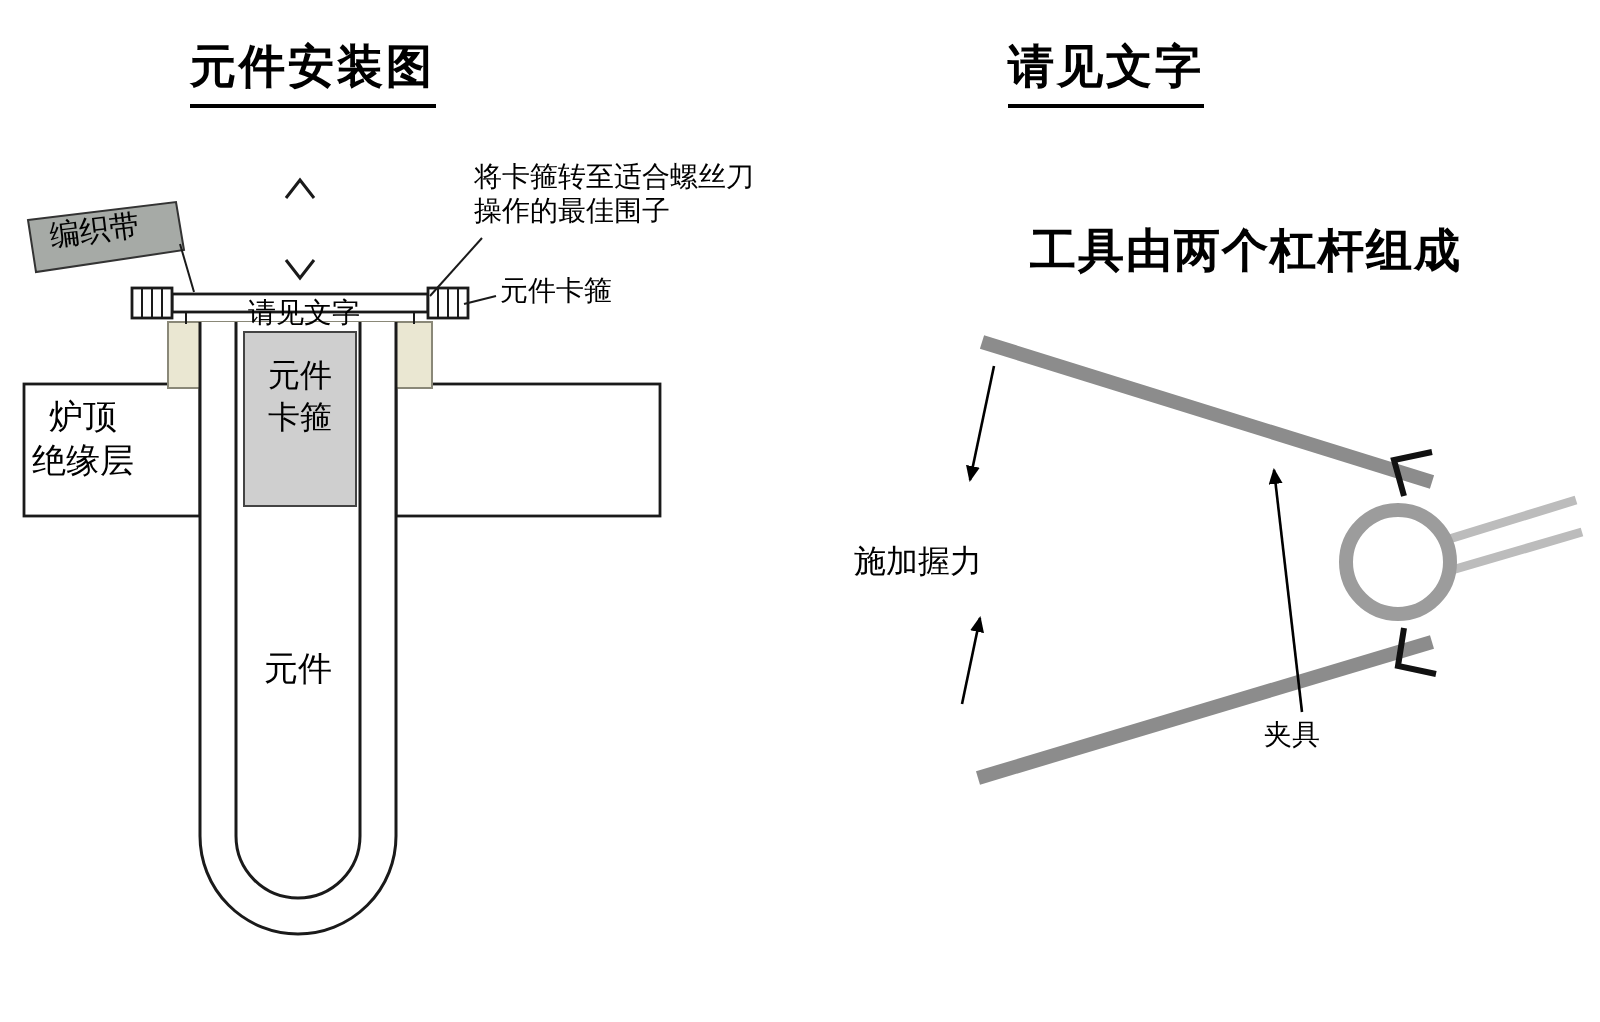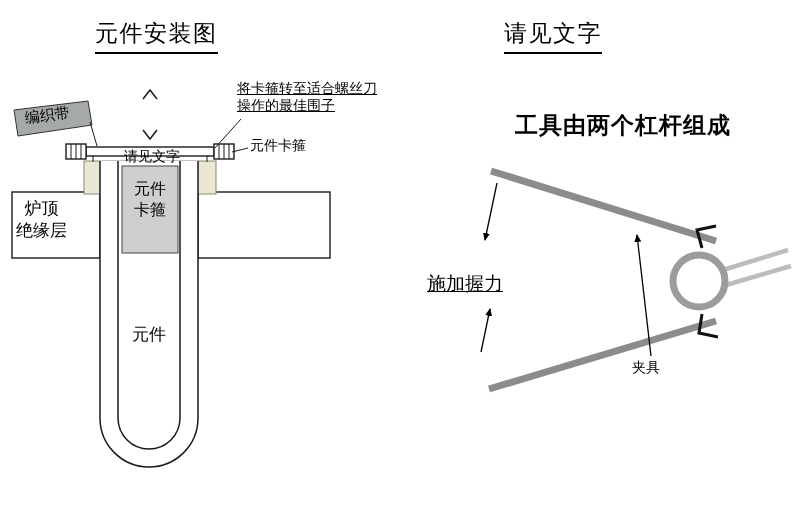--- a/index.html
+++ b/index.html
@@ -3,25 +3,25 @@
 <meta charset="utf-8">
 <style>
   html,body { margin:0; padding:0; background:#fff; }
   .page {
     position:relative; width:800px; height:511px; background:#fff;
     font-family:"Liberation Sans","DejaVu Sans",sans-serif; overflow:hidden;
   }
   svg.art { position:absolute; left:0; top:0; }
   .t { position:absolute; color:#000; white-space:nowrap;
        font-family:"Liberation Sans","DejaVu Sans",sans-serif; }
-  .title { font-size:23px; font-weight:normal; letter-spacing:1.5px;
+  .title { font-size:23px; font-weight:bold; letter-spacing:1.5px;
            border-bottom:2px solid #000; padding-bottom:3px; }
   .bigbold { font-size:23px; font-weight:bold; letter-spacing:1px; }
   .band { font-size:15px; transform:rotate(-7deg); transform-origin:left center; }
-  .note { font-size:14px; line-height:17px;text-decoration:underline; }
+  .note { font-size:14px; line-height:17px; }
   .roof { font-size:17px; line-height:22px; }
   .blocklbl { font-size:16px; line-height:21px; text-align:center; }
   .outl { fill:#fff; stroke:#1a1a1a; stroke-width:1.4; }
   .tube { fill:#fff; stroke:#1a1a1a; stroke-width:1.5; }
   .thin { stroke:#1a1a1a; stroke-width:1; }
   .mark { fill:none; stroke:#1a1a1a; stroke-width:1.5; }
   .lead { stroke:#1a1a1a; stroke-width:1; }
   .clip { fill:none; stroke:#111; stroke-width:3; }
   .arr  { stroke:#000; stroke-width:1.3; }
 </style>
@@ -111,16 +111,16 @@
   </div>
 
   <div class="t blocklbl" style="left:122px; top:178px; width:56px;">
     <div>元件</div>
     <div>卡箍</div>
   </div>
 
   <div class="t" style="left:132px; top:323px; font-size:17px;">元件</div>
 
   <div class="t bigbold" style="left:515px; top:110px;">工具由两个杠杆组成</div>
-  <div class="t" style="left:427px; top:271px; font-size:19px;text-decoration:underline;">施加握力</div>
+  <div class="t" style="left:427px; top:271px; font-size:16px;">施加握力</div>
   <div class="t" style="left:632px; top:359px; font-size:14px;">夹具</div>
 
 </div>
 
 </body></html>

